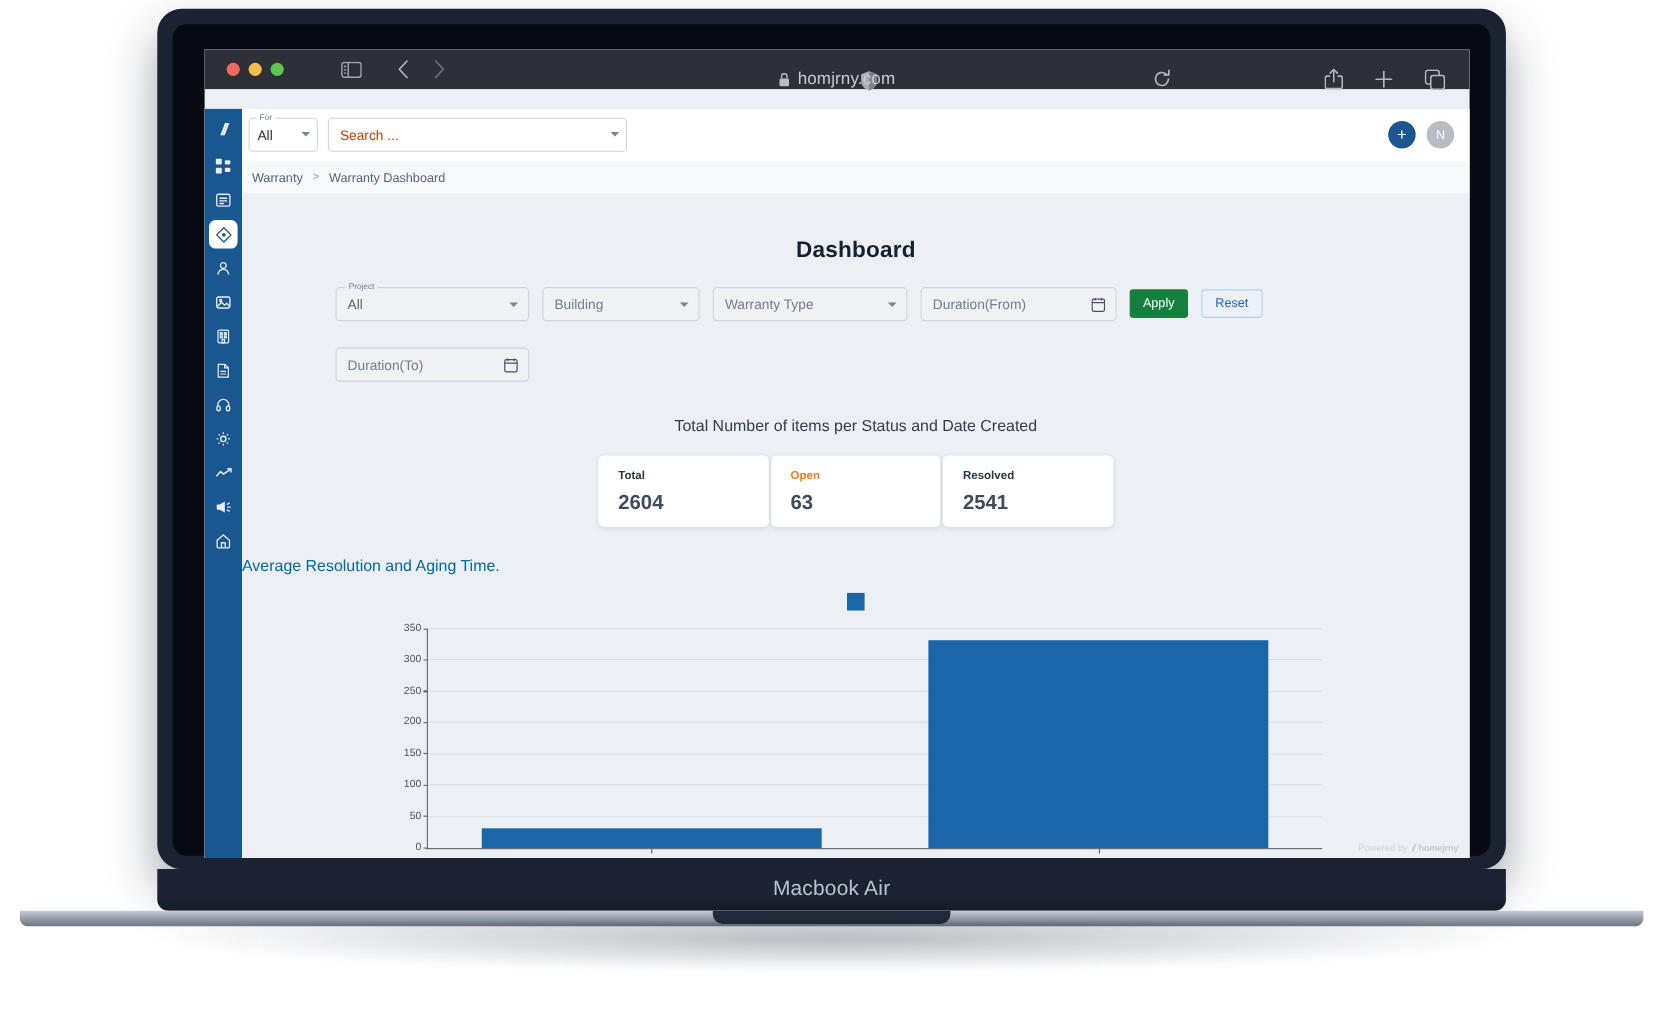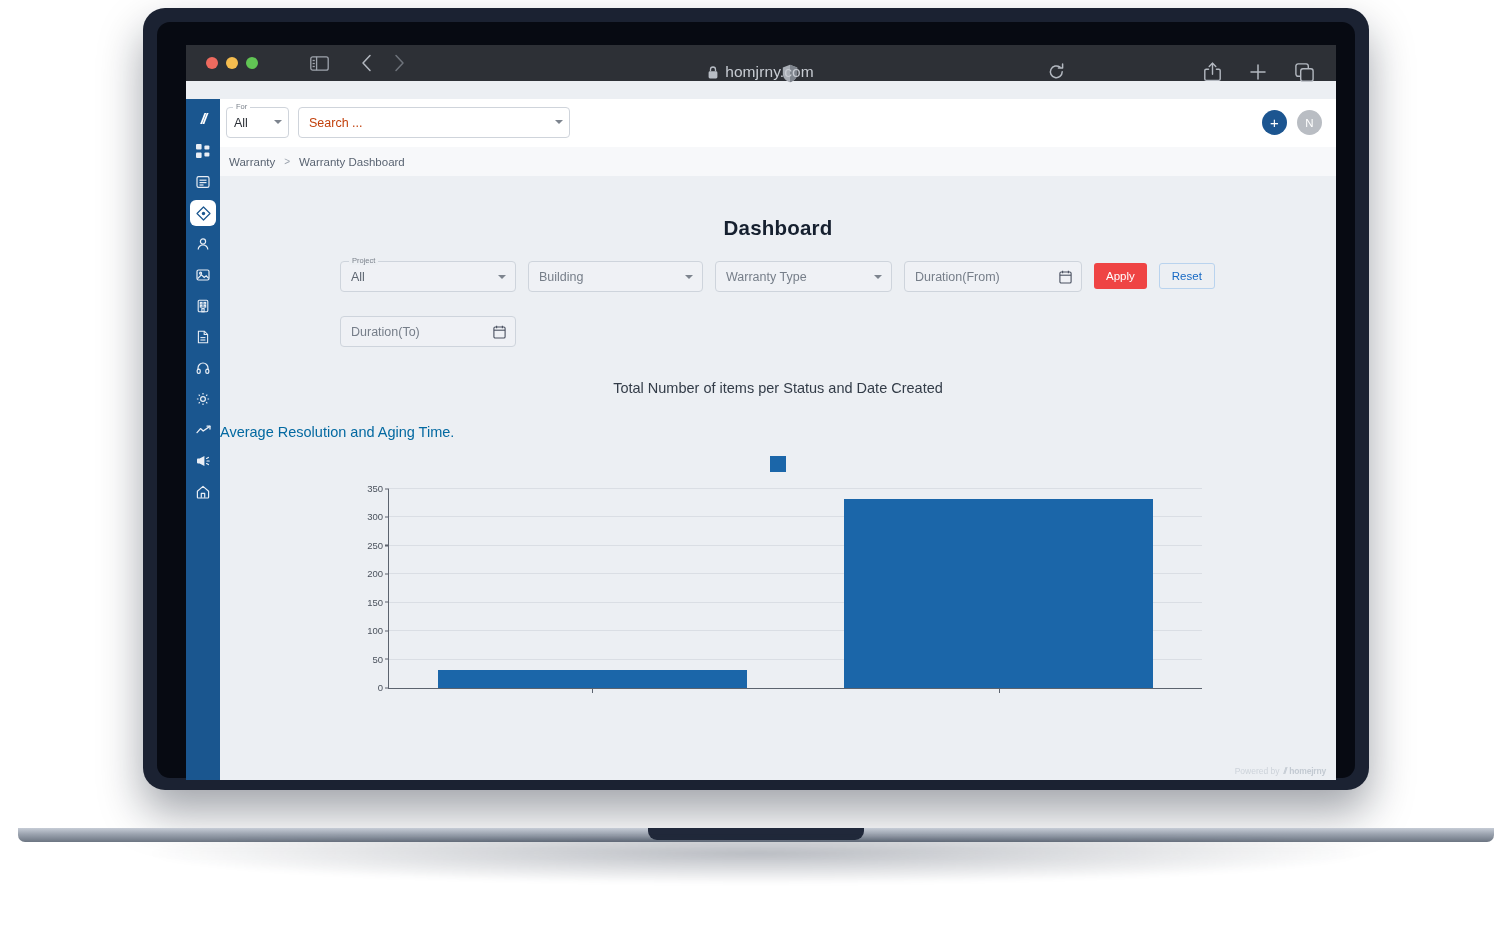--- a/index.html
+++ b/index.html
@@ -189,51 +189,51 @@
     background: #eceff3;
     overflow: hidden;
   }
   .page-title {
     text-align: center; margin-top: 40px;
     font-size: 20.5px; font-weight: bold; color: #16202f;
     letter-spacing: .2px;
   }
 
   .filters {
-    margin-top: 21px; padding-left: 120px;
+    margin-top: 21px; padding-left: 85px;
     display: flex; flex-wrap: wrap; gap: 12px 12px;
     width: 1000px;
   }
   .fld {
     position: relative;
     height: 31px; border: 1px solid #ced4dc; border-radius: 4px;
     background: #eff1f5;
     display: flex; align-items: center;
   }
   .fld .lbl { padding-left: 10px; font-size: 12.5px; color: #5d6570; }
   .fld.ph .lbl { color: #767e89; }
   .fld .legend {
     position: absolute; left: 8px; top: -6px;
     background: #eceff3; padding: 0 3px;
     font-size: 7.5px; color: #7b828c;
   }
   .w-project { width: 176px; }
-  .w-building { width: 175px; }
+  .w-building { width: 143px; }
   .w-wtype { width: 177px; }
   .w-date { width: 178px; }
   .cal-ico { position: absolute; right: 9px; top: 8px; color: #4a5160; }
   .caret2 {
     position: absolute; right: 9px; top: 13px;
     width: 0; height: 0;
     border-left: 4px solid transparent; border-right: 4px solid transparent;
     border-top: 4.5px solid #7d848e;
   }
   .btn-apply {
     height: 26px; min-width: 48px; padding: 0 12px; margin-top: 2px;
-    background: #ef4444; color: #fff; border: none; border-radius: 3px;
+    background: #15803d; color: #fff; border: none; border-radius: 3px;
     font-size: 11.5px; font-family: inherit;
     display: flex; align-items: center; justify-content: center;
   }
   .btn-reset {
     height: 26px; min-width: 48px; padding: 0 12px; margin-top: 2px;
     background: transparent; color: #1669c4;
     border: 1px solid #b9d3ee; border-radius: 3px;
     font-size: 11.5px; font-family: inherit;
     display: flex; align-items: center; justify-content: center;
   }
@@ -578,20 +578,34 @@
                   <line x1="0.9" y1="5.2" x2="12.1" y2="5.2"></line>
                   <line x1="3.6" y1="0.8" x2="3.6" y2="3.2"></line>
                   <line x1="9.4" y1="0.8" x2="9.4" y2="3.2"></line>
                 </svg>
             </span>
           </div>
         </div>
 
         <div class="sec-title">Total Number of items per Status and Date Created</div>
 
+        <div class="cards">
+          <div class="card">
+            <div class="k">Total</div>
+            <div class="v">2604</div>
+          </div>
+          <div class="card">
+            <div class="k open">Open</div>
+            <div class="v">63</div>
+          </div>
+          <div class="card">
+            <div class="k">Resolved</div>
+            <div class="v">2541</div>
+          </div>
+        </div>
 
         <div class="chart-title">Average Resolution and Aging Time.</div>
         <div class="legend-sw"></div>
 
         <div class="chart">
           <div class="plot">
             <div id="gridlines">
                 <div class="gridline" style="bottom: 0%; background: transparent;">
                   <span class="ytick">0</span>
                 </div>
@@ -633,16 +647,19 @@
 
         <div class="powered">
           <span>Powered by</span>
           <span class="mark">//</span>
           <span class="brand">homejrny</span>
         </div>
       </div>
     </div>
   </div>
 
+  <div class="laptop-base">
+    <div class="laptop-base-label">Macbook Air</div>
+  </div>
   <div class="foot-bar"></div>
   <div class="foot-notch"></div>
   <div class="foot-shadow"></div>
 </div>
 
 </body></html>

